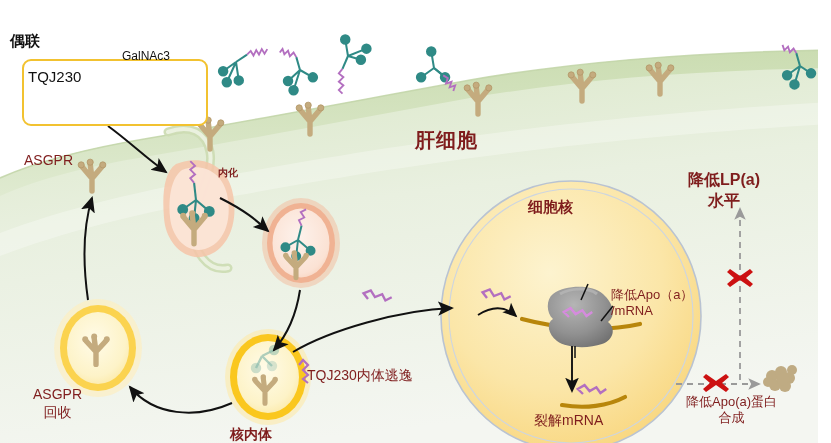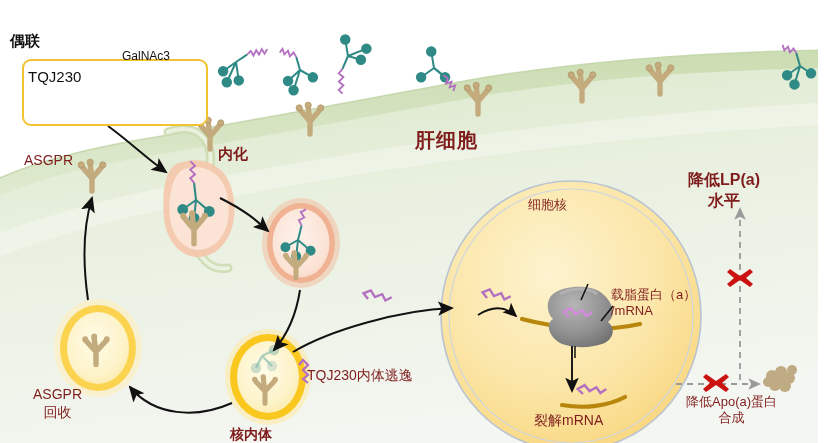--- a/index.html
+++ b/index.html
@@ -12,23 +12,23 @@
 
   #conj-box{
     position:absolute;left:22px;top:31px;width:182px;height:63px;
     border:2px solid #f2c230;border-radius:9px;background:#ffffff;
   }
   #conj-title{position:absolute;left:10px;top:4px;font-size:15px;font-weight:bold;color:#111;}
   #tqj-label{position:absolute;left:28px;top:40px;font-size:15px;color:#111;}
   #galnac-label{position:absolute;left:122px;top:22px;font-size:12px;color:#111;}
 
   #asgpr-top{position:absolute;left:24px;top:124px;font-size:14px;}
-  #internal-label{position:absolute;left:218px;top:117px;font-size:15px;font-weight:bold;}
+  #internal-label{position:absolute;left:218px;top:139px;font-size:10px;font-weight:bold;}
   #hepatocyte-label{position:absolute;left:415px;top:101px;font-size:20px;font-weight:bold;letter-spacing:1px;}
-  #nucleus-label{position:absolute;left:528px;top:170px;font-size:13px;font-weight:normal;}
+  #nucleus-label{position:absolute;left:528px;top:170px;font-size:15px;font-weight:bold;}
   #rnase-label{position:absolute;left:545px;top:223px;font-size:17px;font-weight:bold;}
   #apo-mrna-label{position:absolute;left:611px;top:259px;font-size:13px;line-height:1.25;}
   #cleaved-label{position:absolute;left:534px;top:384px;font-size:14px;}
   #escape-label{position:absolute;left:307px;top:339px;font-size:14px;}
   #endosome-label{position:absolute;left:230px;top:398px;font-size:14px;font-weight:bold;}
   #asgpr-recycle{position:absolute;left:33px;top:358px;font-size:14px;line-height:1.25;}
   #lpa-label{position:absolute;left:688px;top:142px;font-size:16px;font-weight:bold;line-height:1.3;}
   #apo-reduce-label{position:absolute;left:686px;top:366px;font-size:13px;line-height:1.25;}
 </style>
 </head>
@@ -359,21 +359,21 @@
   <div id="asgpr-top" class="lbl">ASGPR</div>
 
   <div id="internal-label" class="lbl b">内化</div>
 
   <div id="hepatocyte-label" class="lbl b">肝细胞</div>
 
   <div id="nucleus-label" class="lbl b">细胞核</div>
 
 
   <div id="apo-mrna-label" class="lbl">
-    <div>载脂蛋白（a）</div>
+    <div>降低Apo（a）</div>
     <div>/mRNA</div>
   </div>
 
   <div id="cleaved-label" class="lbl">裂解mRNA</div>
 
   <div id="escape-label" class="lbl">TQJ230内体逃逸</div>
 
   <div id="endosome-label" class="lbl b">核内体</div>
 
   <div id="asgpr-recycle" class="lbl ctr">

